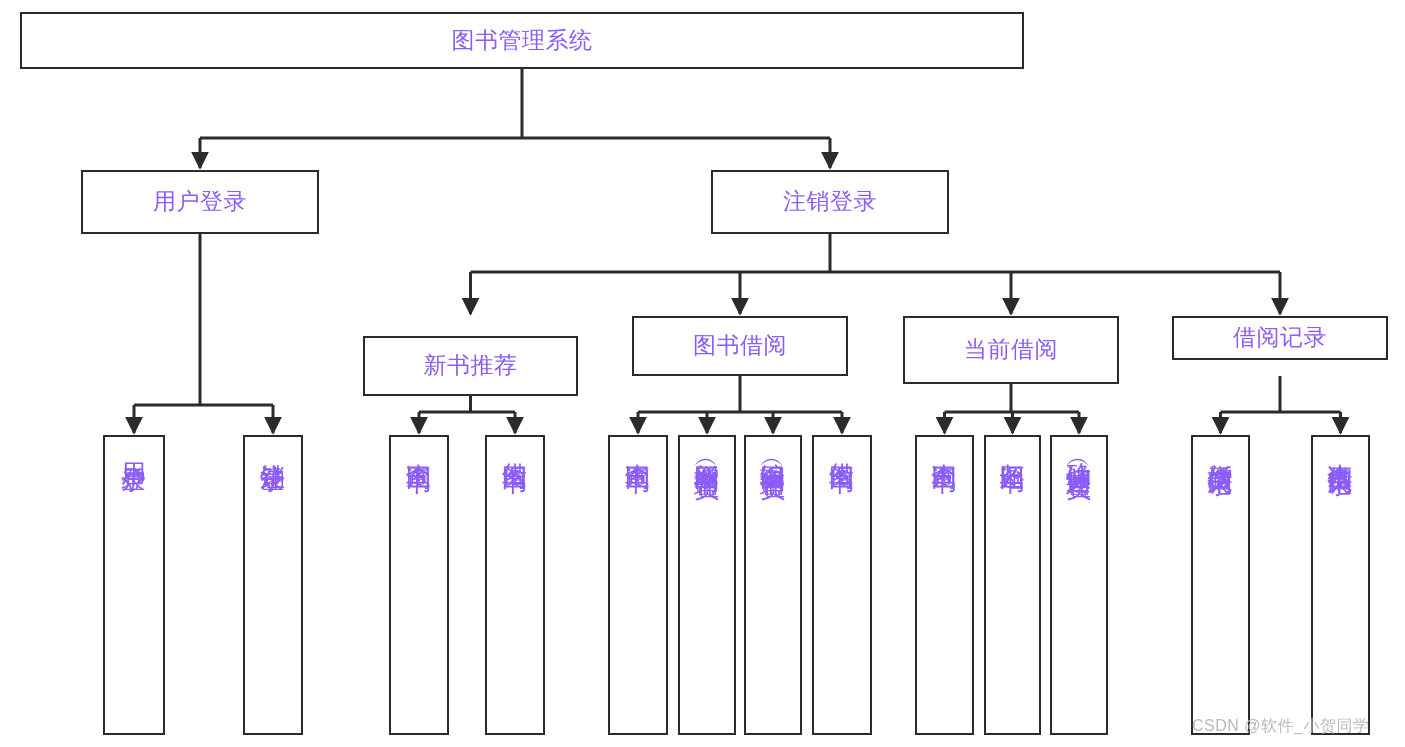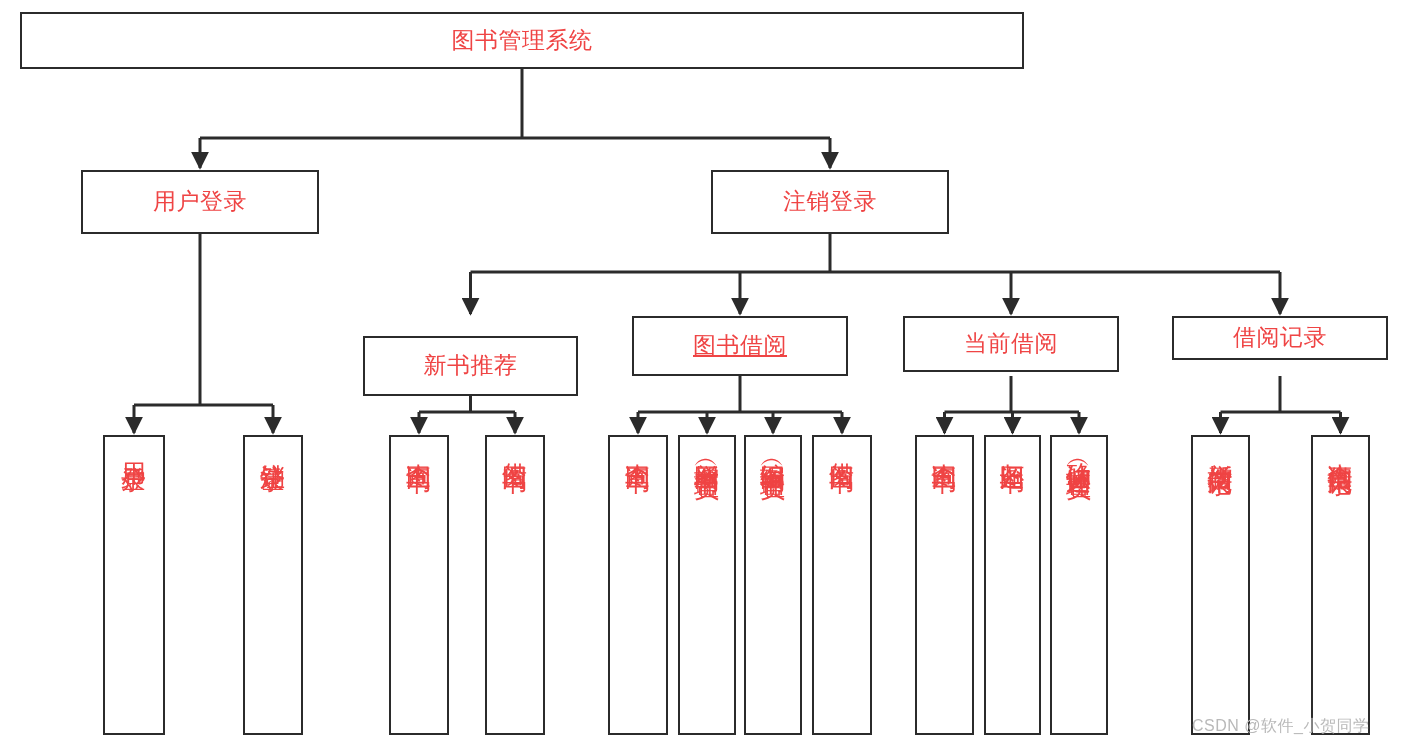--- a/index.html
+++ b/index.html
@@ -26,21 +26,21 @@
   }
   .node {
     position: absolute;
     box-sizing: border-box;
     background: #ffffff;
     border: 2.5px solid #2b2b2b;
     display: flex;
     align-items: center;
     justify-content: center;
     text-align: center;
-    color: #ef4444;
+    color: #8b5cf6;
   }
   .node.h {
     font-size: 23px;
     line-height: 1.1;
     letter-spacing: 0.5px;
   }
   .node.v {
     align-items: flex-start;
     padding-top: 6px;
   }
@@ -116,24 +116,24 @@
       </div>
       <div class="node h" style="left: 81px; top: 170px; width: 238px; height: 64px;">
         <span>用户登录</span>
       </div>
       <div class="node h" style="left: 711px; top: 170px; width: 238px; height: 64px;">
         <span>注销登录</span>
       </div>
       <div class="node h" style="left: 363px; top: 316px; width: 215px; height: 60px; margin-top: 20px;">
         <span>新书推荐</span>
       </div>
-      <div class="node h" style="left: 632px; top: 316px; width: 216px; height: 60px; text-decoration: underline;">
+      <div class="node h" style="left: 632px; top: 316px; width: 216px; height: 60px;">
         <span>图书借阅</span>
       </div>
-      <div class="node h" style="left: 903px; top: 316px; width: 216px; height: 56px;">
+      <div class="node h" style="left: 903px; top: 316px; width: 216px; height: 68px;">
         <span>当前借阅</span>
       </div>
       <div class="node h" style="left: 1172px; top: 316px; width: 216px; height: 44px;">
         <span>借阅记录</span>
       </div>
       <div class="node v" style="left: 103px; top: 435px; width: 62px; height: 300px;">
         <span class="vtext">用户登录</span>
       </div>
       <div class="node v" style="left: 243px; top: 435px; width: 60px; height: 300px;">
         <span class="vtext">注销登录</span>

